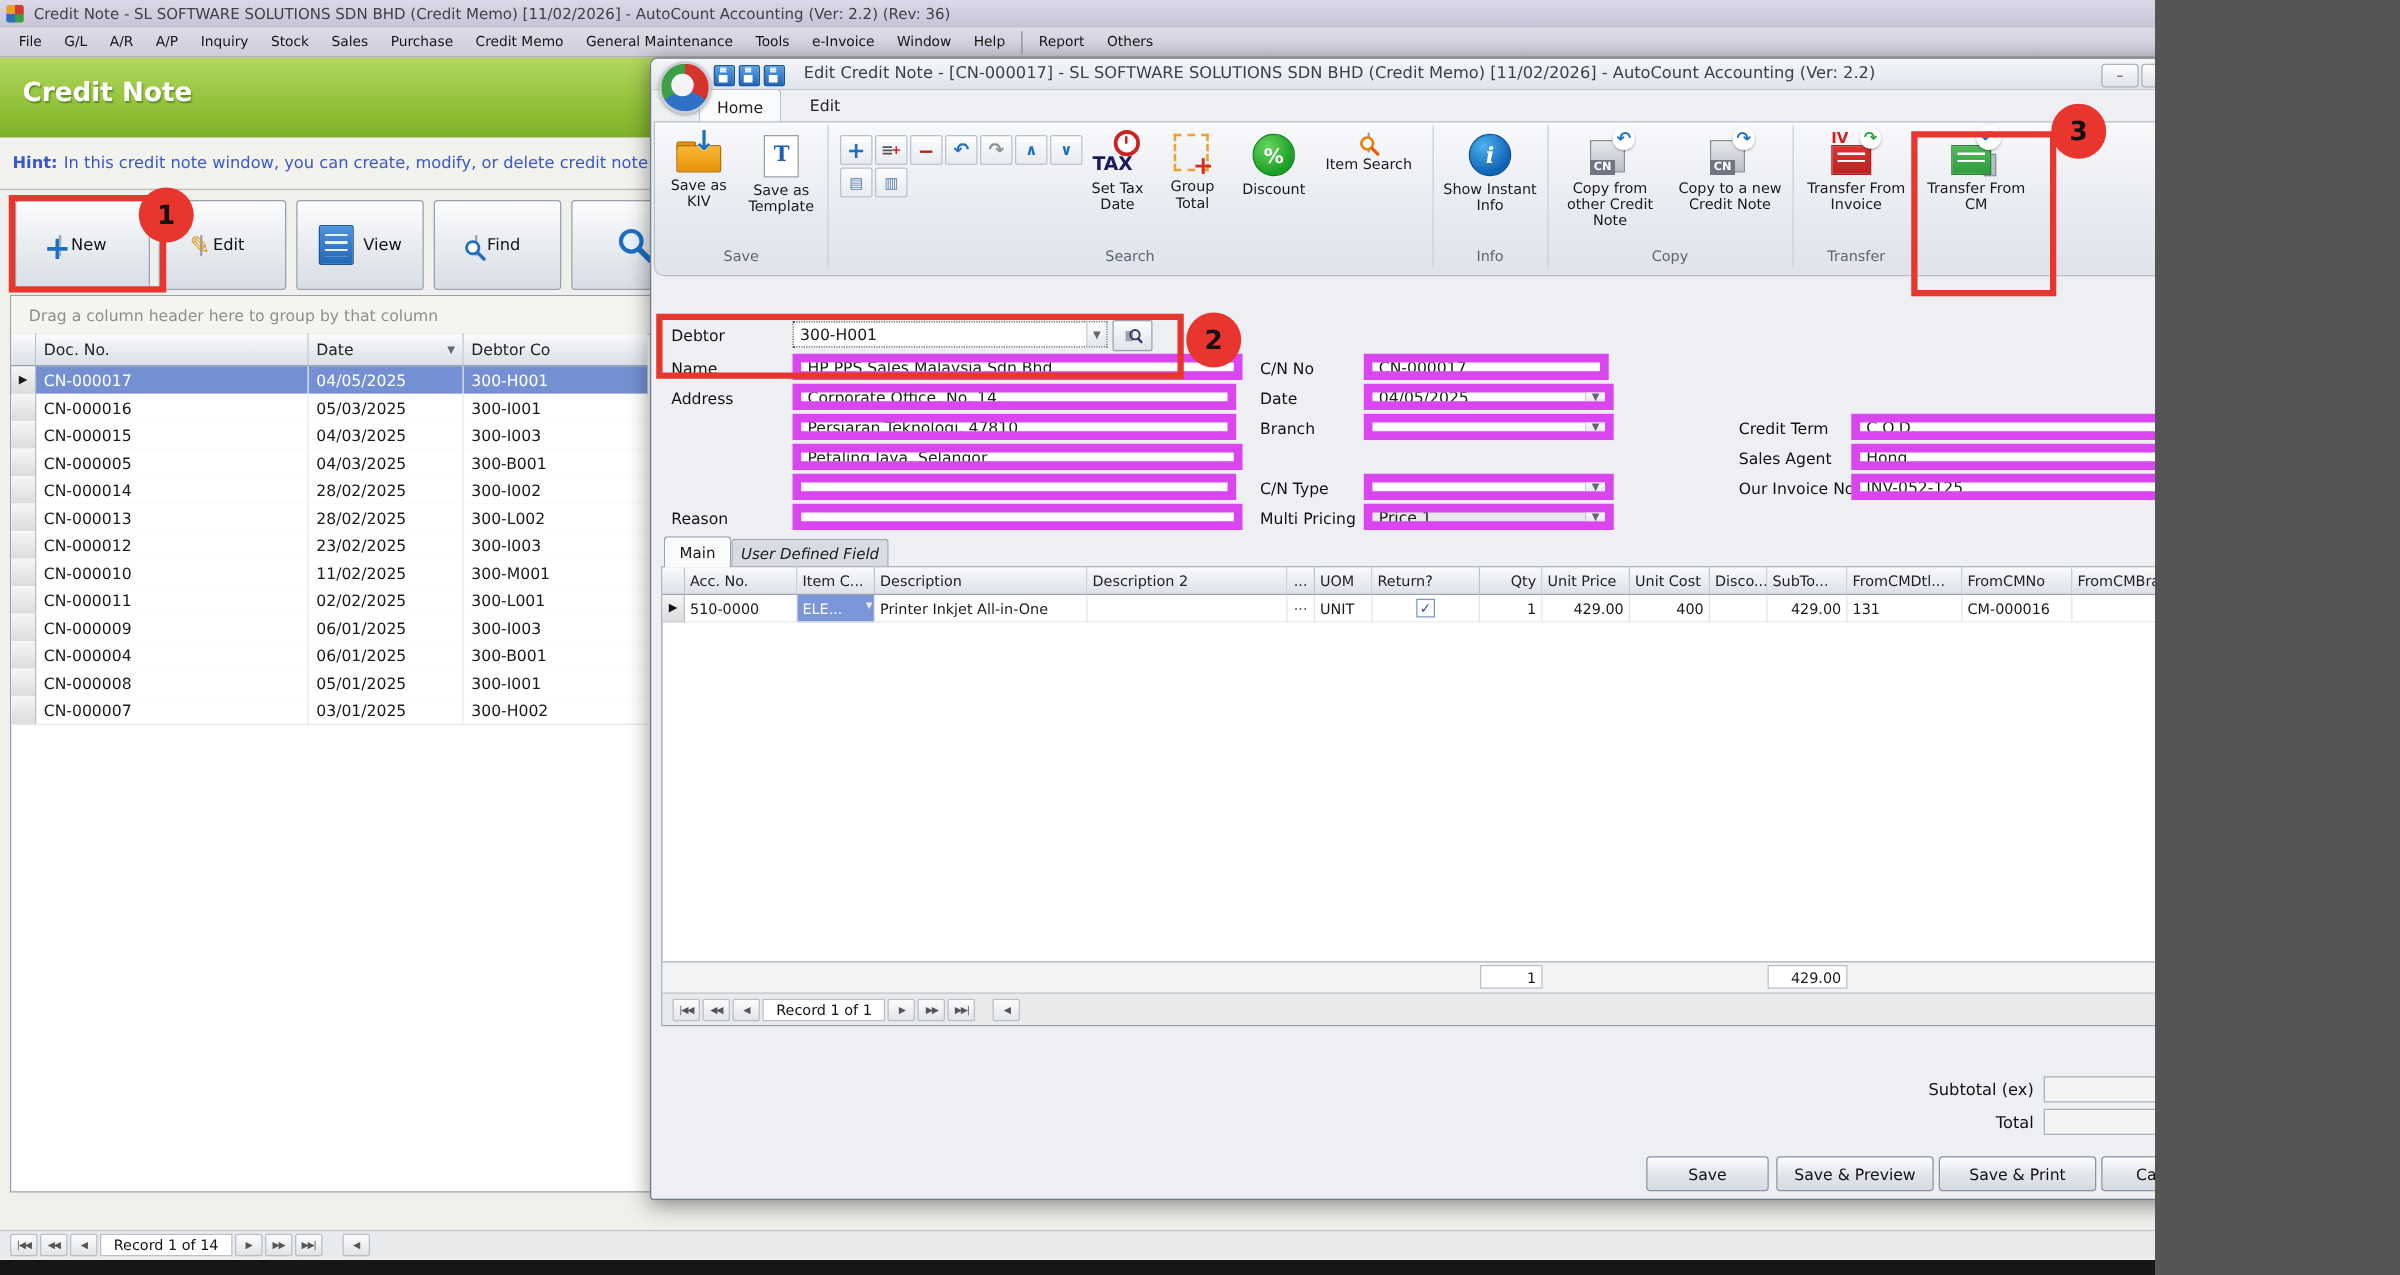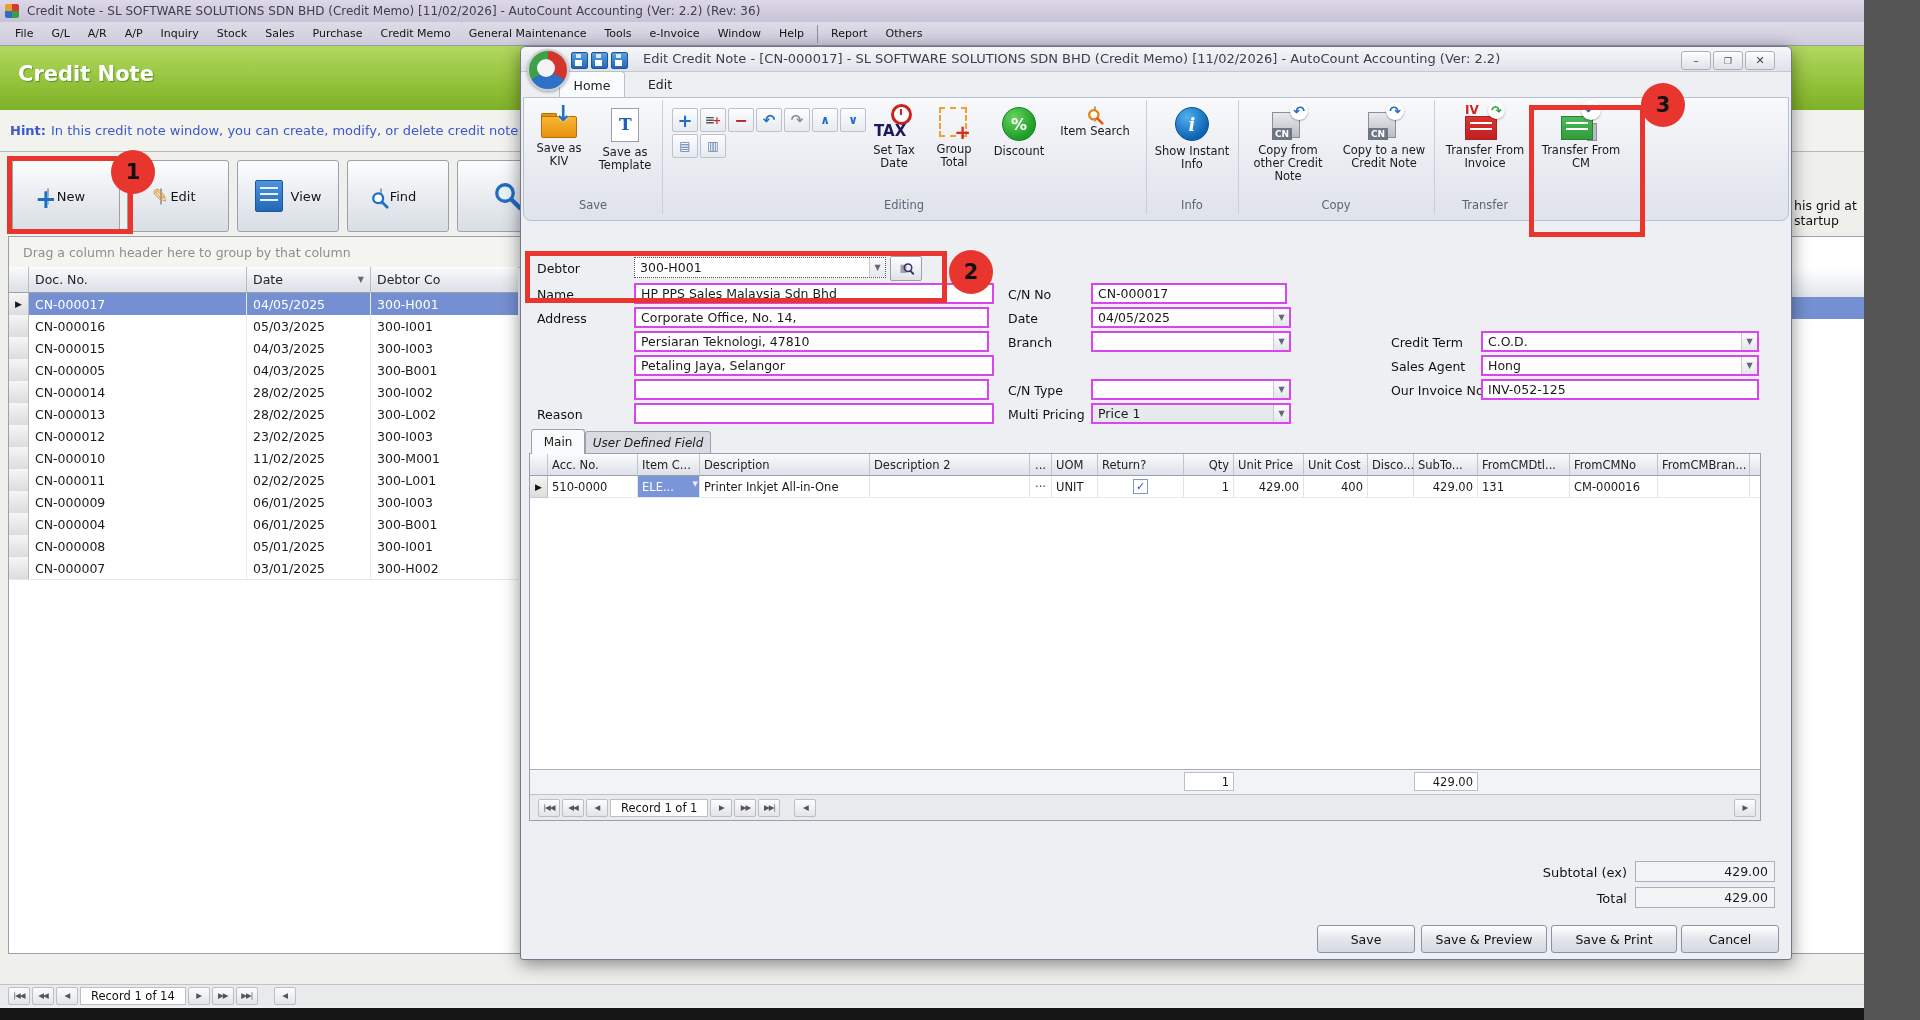--- a/index.html
+++ b/index.html
@@ -1,16 +1,16 @@
 <!DOCTYPE html>
 <html><head>
 <meta charset="utf-8">
 <style>
   html,body{margin:0;padding:0;background:#555;}
-  #screen{position:relative;width:1864px;height:1020px;background:#efefec;overflow:hidden;
+  #screen{position:relative;width:1724px;height:1020px;background:#efefec;overflow:hidden;
           font-family:"DejaVu Sans", "Liberation Sans", sans-serif;font-size:12px;color:#1a1a1a;}
   .abs{position:absolute;}
   
   #titlebar{left:0;top:0;width:1920px;height:22px;background:linear-gradient(#dcd8e8,#c7c3d6);
             border-bottom:1px solid #a8a4b8;display:flex;align-items:center;}
   #titlebar .ttext{margin-left:8px;color:#3f3f46;font-size:12px;}
   .appico{width:14px;height:14px;margin-left:5px;border-radius:2px;
           background:conic-gradient(#d23b2f 0 25%,#3b9e43 0 50%,#2b6fc4 0 75%,#e8a02c 0);}
   #menubar{left:0;top:22px;width:1920px;height:24px;background:linear-gradient(#dedbe8,#cfccdc);
            border-bottom:1px solid #9d99ae;display:flex;align-items:center;padding-left:6px;box-sizing:border-box;}
@@ -142,21 +142,21 @@
   .tfico.green .pg{border:1px solid #2c7e35;background:linear-gradient(#4db858,#2f9e3c);}
   .tfico .garr{position:absolute;right:2px;top:-4px;width:17px;height:17px;border-radius:50%;background:#fff;
                box-shadow:0 1px 2px rgba(0,0,0,.3);font-size:13px;font-weight:bold;color:#2f9e3c;
                display:flex;align-items:center;justify-content:center;}
   .tfico .barr{position:absolute;right:2px;top:-6px;width:20px;height:20px;border-radius:50%;background:#fff;
                box-shadow:0 1px 2px rgba(0,0,0,.3);font-size:15px;font-weight:bold;color:#1e6fc4;
                display:flex;align-items:center;justify-content:center;}
   .tfico .shadowpg{position:absolute;right:6px;bottom:-1px;width:8px;height:16px;background:#b9bdc6;border:1px solid #8a8f9a;}
   
   .flabel{position:absolute;font-size:12.5px;color:#111;}
-  .fld{position:absolute;height:21px;background:#fff;border:2px solid #d946ef;box-sizing:border-box;
+  .fld{position:absolute;height:21px;background:#fff;border:7px solid #d946ef;box-sizing:border-box;
        font-size:12.5px;display:flex;align-items:center;padding:0 5px;overflow:hidden;white-space:nowrap;}
   .fld.dis{background:#e7e9ec;}
   .dda{position:absolute;right:0;top:0;bottom:0;width:15px;border-left:1px solid #c6cad2;
        background:linear-gradient(#fcfcfd,#e4e7ec);display:flex;align-items:center;justify-content:center;
        font-size:8px;color:#667;}
   .lookupbtn{position:absolute;width:30px;height:23px;background:linear-gradient(#fdfdfe,#dfe3e9);
              border:1px solid #98a1b0;border-radius:2px;display:flex;align-items:center;justify-content:center;}
   .dtab{position:absolute;height:24px;display:flex;align-items:center;justify-content:center;font-size:12px;
         border:1px solid #9aa0ae;border-bottom:none;border-radius:3px 3px 0 0;}
   .dtab.active{background:#fafbfc;z-index:2;}
@@ -461,21 +461,21 @@
         <div class="rbtn" style="left:394px;width:78px;">
           <span style="position:relative;margin-top:3px;">
             <span class="doc" style="width:22px;height:28px;"><span class="lines"></span></span>
             <svg style="position:absolute;right:-8px;bottom:-4px;" width="17" height="17" viewBox="0 0 20 20">
                 <circle cx="8" cy="8" r="5.5" fill="#fff" stroke="#e8820c" stroke-width="2.6"></circle>
                 <line x1="12.5" y1="12.5" x2="18" y2="18" stroke="#e8560c" stroke-width="3" stroke-linecap="round"></line>
               </svg>
           </span>
           <span class="lbl">Item Search</span>
         </div>
-        <div class="rglabel">Editing</div>
+        <div class="rglabel">Search</div>
       </div>
 
       <div class="rgroup" style="left:622px;width:92px;">
         <div class="rbtn" style="left:5px;width:82px;">
           <span class="infoico">i</span>
           <span class="lbl">Show Instant Info</span>
         </div>
         <div class="rglabel">Info</div>
       </div>
 

